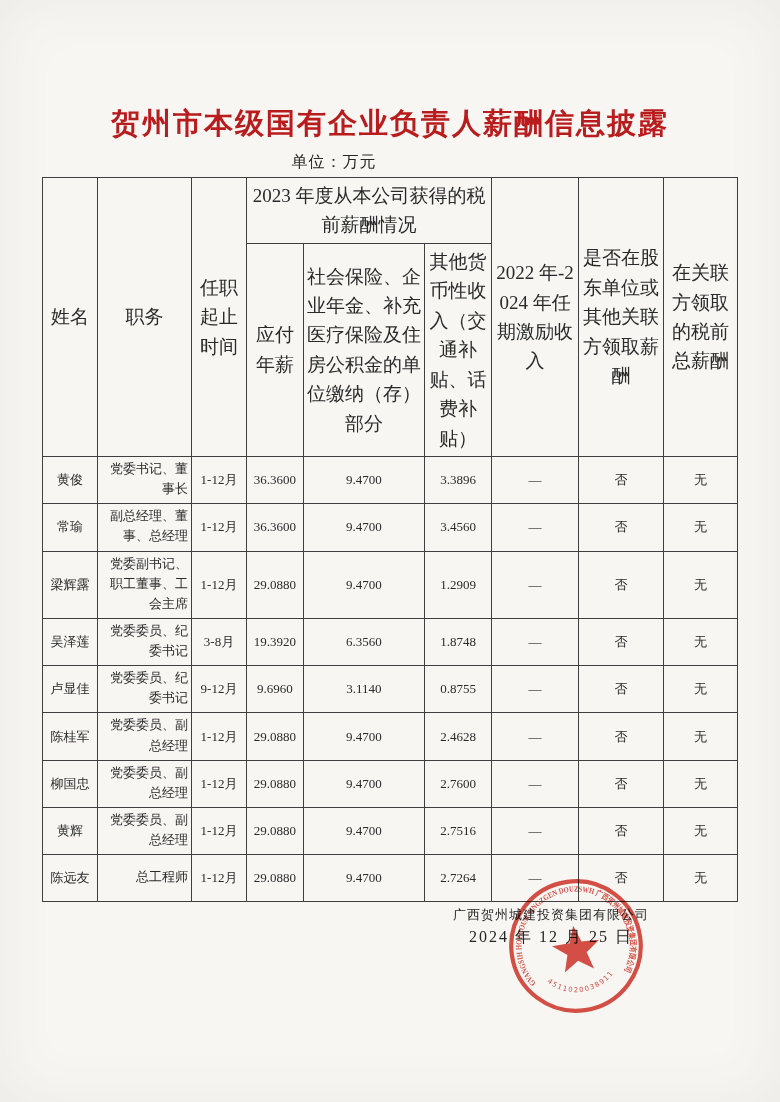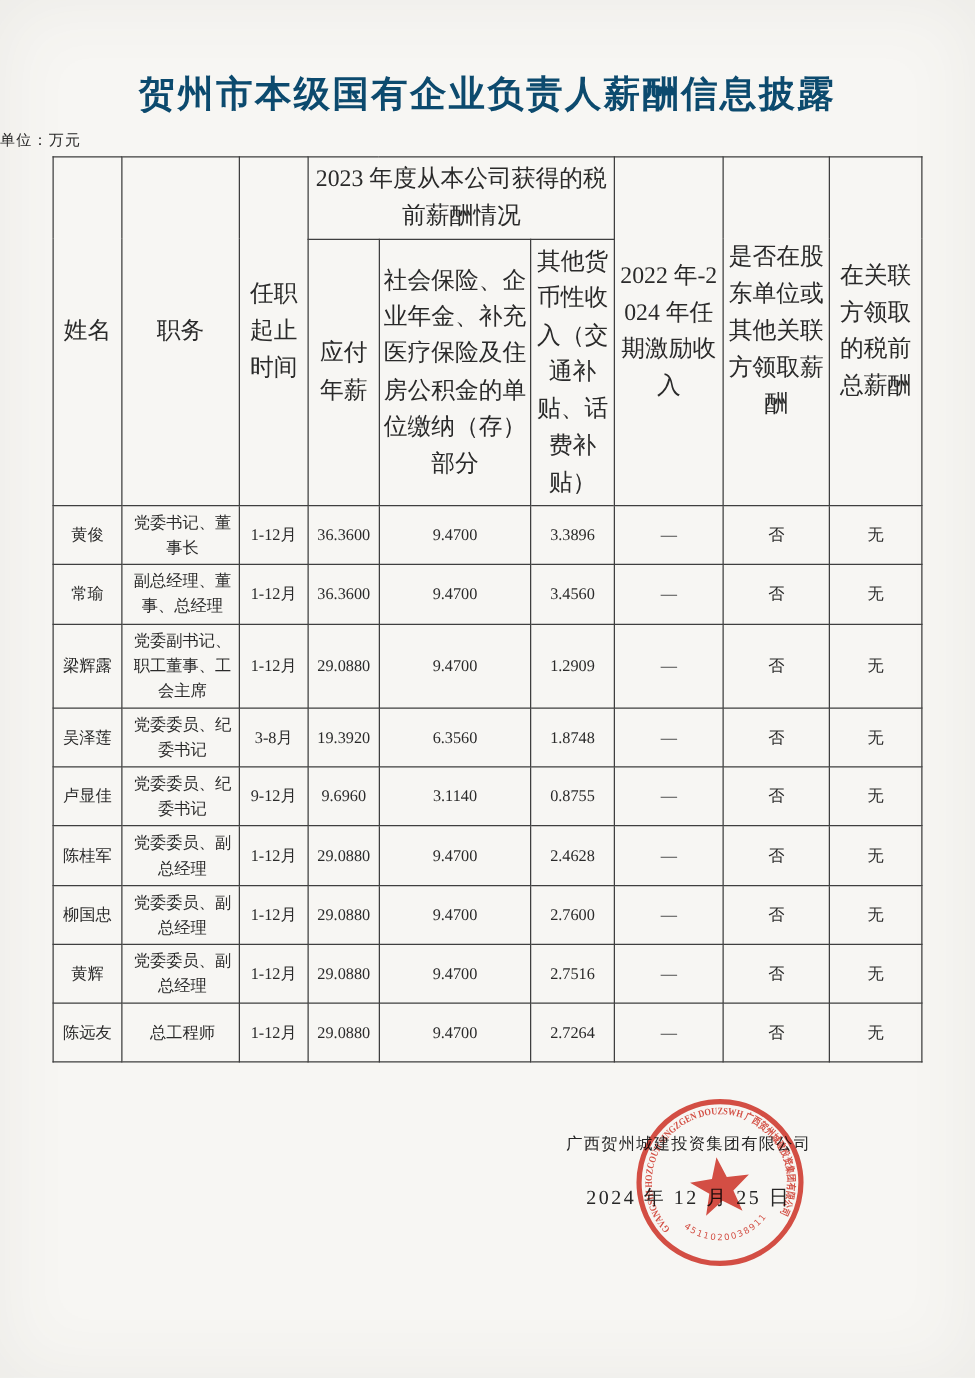--- a/index.html
+++ b/index.html
@@ -11,38 +11,38 @@
   }
   .page{
     position:relative;
     width:780px;height:1102px;
     background:#f7f6f3;
     box-shadow:inset 0 0 60px rgba(90,85,75,0.07);
     overflow:hidden;
   }
   .doc-title{
     margin:0;
-    padding-top:56px;
+    padding-top:104px;
     text-align:center;
     font-size:29px;
     font-weight:bold;
     letter-spacing:2px;
-    color:#0c4a6e;
+    color:#b91c1c;
   }
   .intro{
     margin:62px 60px 0 64px;
     font-size:18px;
     line-height:38px;
     text-indent:2em;
     letter-spacing:0.5px;
   }
   .unit-label{
     margin:8px 112px 4px 0;
-    text-align:left;
-    font-size:12px;
+    text-align:center;
+    font-size:16px;
     letter-spacing:1px;
   }
   table.salary{
     margin:4px auto 0 auto;
     width:695px;
     border-collapse:collapse;
     table-layout:fixed;
     font-size:13px;
     color:#2a2a2a;
   }
@@ -51,41 +51,41 @@
     padding:3px 2px;
     text-align:center;
     vertical-align:middle;
     font-weight:normal;
     line-height:1.55;
     word-break:break-all;
     overflow:hidden;
   }
   table.salary thead th{font-size:19px;}
   table.salary tbody td{height:40px;font-size:13px;}
-  table.salary td.pos-cell{text-align:center;padding-left:6px;padding-right:3px;}
+  table.salary td.pos-cell{text-align:right;padding-left:6px;padding-right:3px;font-family:Liberation Mono, monospace;}
   .group-head{height:22px;}
   .notes{margin:16px 40px 0 0;}
   .note{
     font-size:17px;
     line-height:34px;
     margin:0 40px 2px 148px;
     letter-spacing:0.5px;
   }
   .note1{text-indent:-44px;}
   .note2{margin-top:4px;}
   .signature{
     position:absolute;
     top:906px;
     left:418px;
     width:266px;
     text-align:center;
     z-index:1;
   }
   .company-name{font-size:13px;letter-spacing:1px;text-align:center;}
-  .sign-date{margin-top:24px;font-size:16px;letter-spacing:2px;}
+  .sign-date{margin-top:3px;font-size:16px;letter-spacing:2px;}
   .seal{
     position:absolute;
     left:502px;
     top:872px;
     width:148px;
     height:148px;
     z-index:2;
     mix-blend-mode:multiply;
     opacity:0.88;
     transform:rotate(-8deg);

